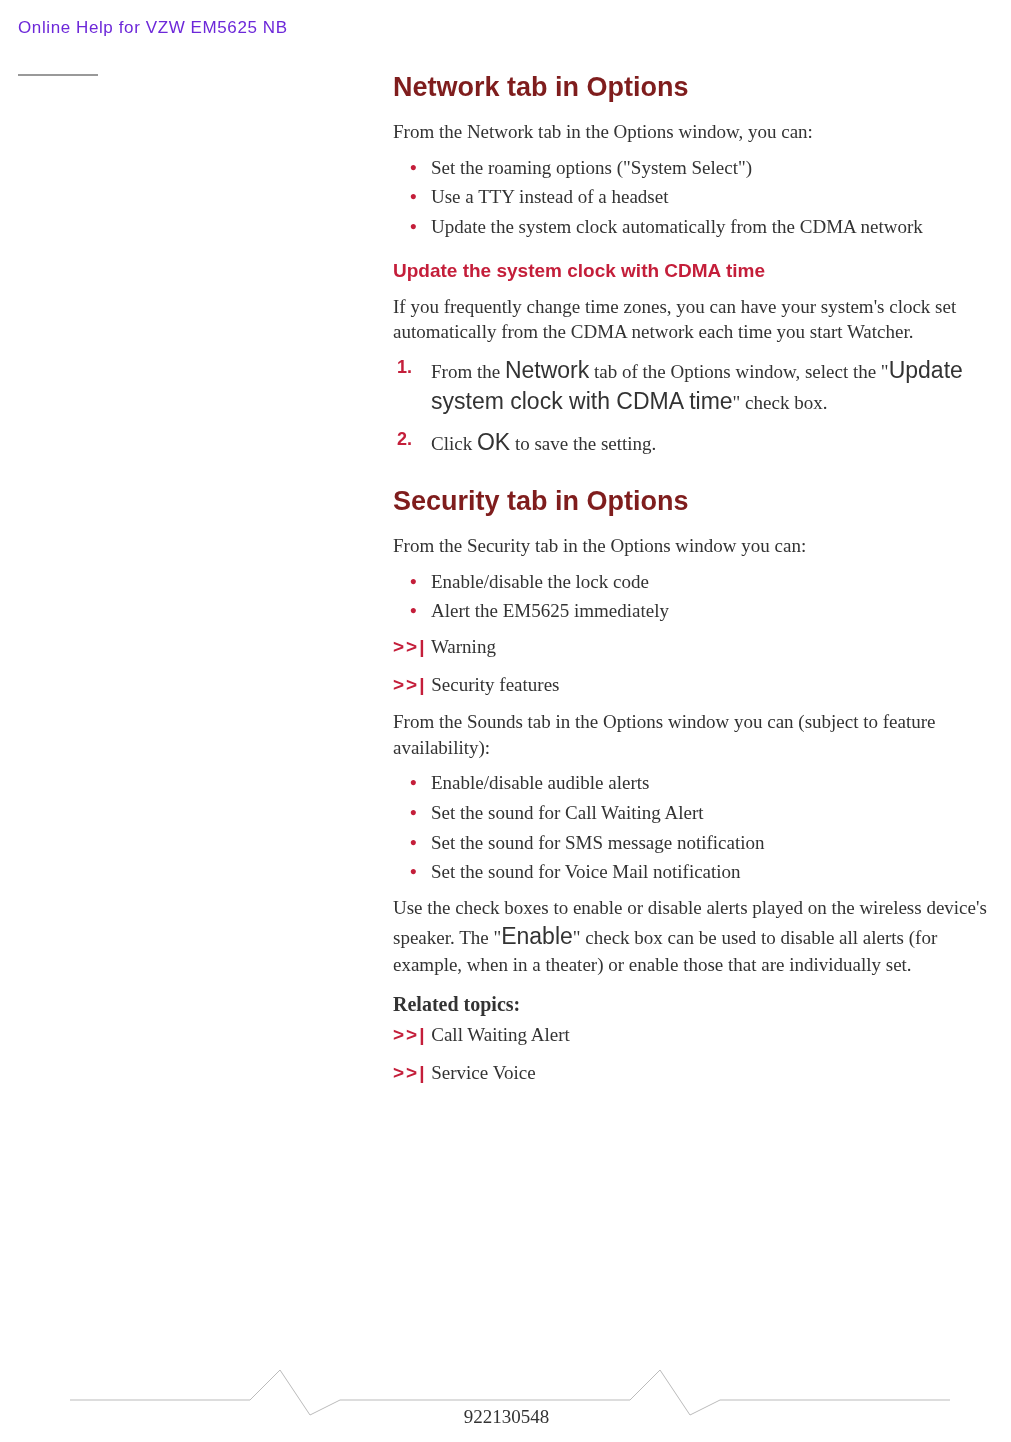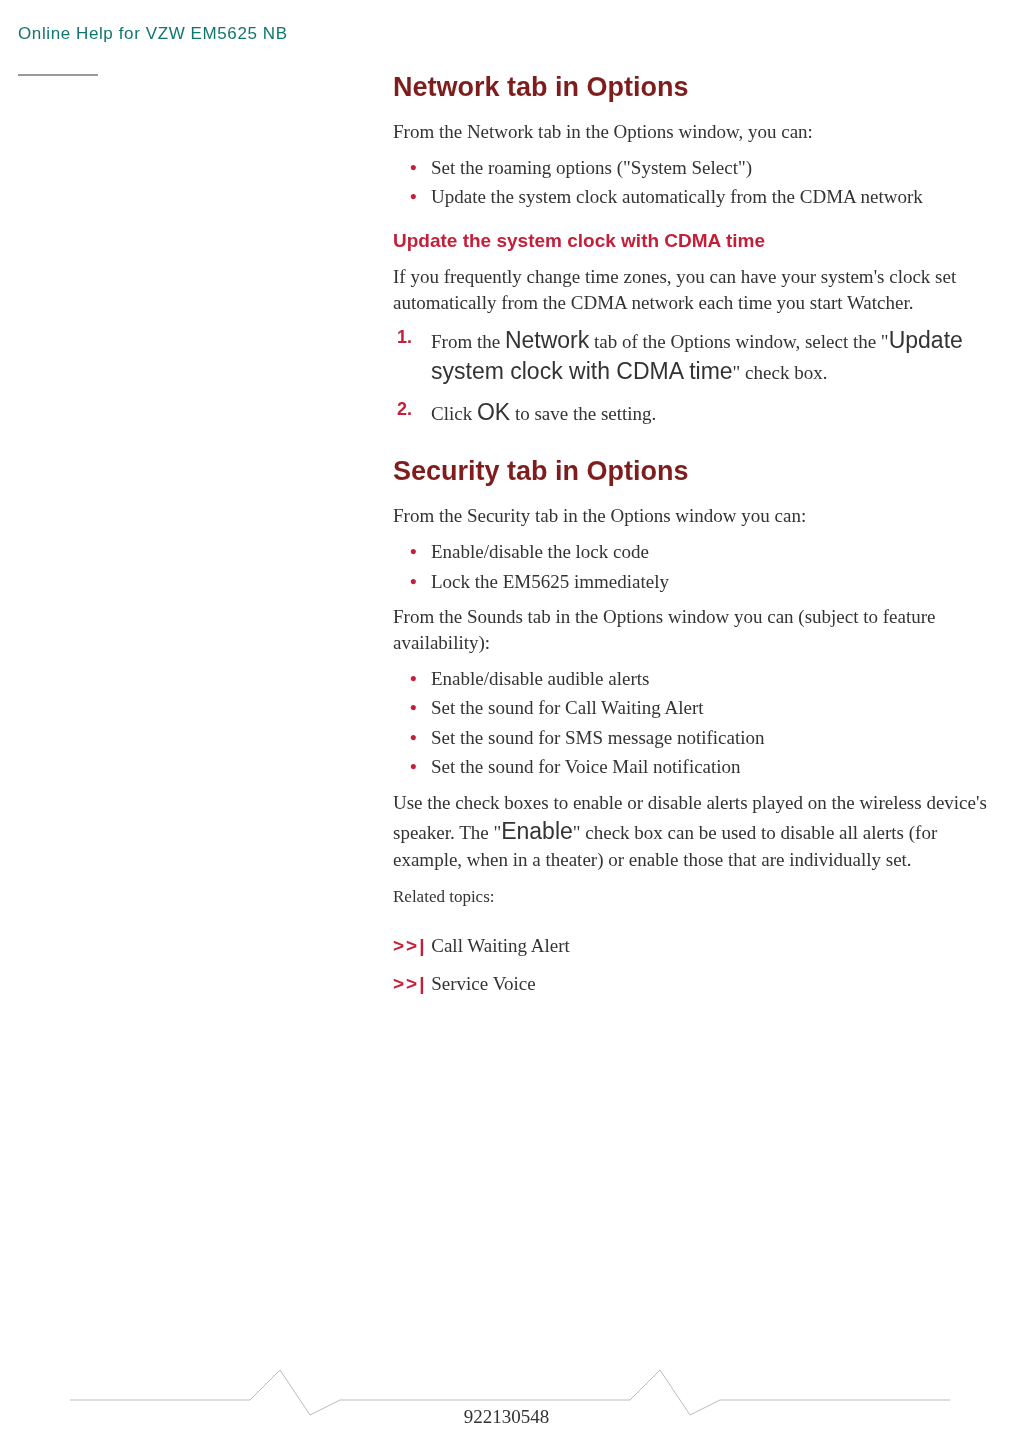--- a/index.html
+++ b/index.html
@@ -6,26 +6,26 @@
     body {
       width: 1011px;
       height: 1442px;
       background: #fff;
       position: relative;
       font-family: "Palatino Linotype", "Book Antiqua", Palatino, Georgia, serif;
       color: #333;
     }
     .header {
       position: absolute;
-      top: 24px;
+      top: 18px;
       left: 18px;
       font-family: Arial, Helvetica, sans-serif;
       font-size: 17px;
       letter-spacing: 0.6px;
-      color: #0f766e;
+      color: #6d28d9;
     }
     .left-rule {
       position: absolute;
       top: 74px;
       left: 18px;
       width: 80px;
       height: 2px;
       background: #999;
     }
     .content {
@@ -95,21 +95,21 @@
     }
     .ui-term { font-family: Liberation Sans, sans-serif; font-size: 23px; }
     .link-marker {
       font-family: Arial, Helvetica, sans-serif;
       font-weight: bold;
       color: #c41e3a;
       font-size: 19px;
       letter-spacing: 2px;
     }
     .links-block p { margin-bottom: 12px; }
-    .related { font-weight: normal; font-size: 17px; margin-top: 14px; margin-bottom: 24px; }
+    .related { font-weight: bold; font-size: 20px; margin-top: 14px; margin-bottom: 4px; }
     .footer {
       position: absolute;
       bottom: 14px;
       left: 18px;
       right: 16px;
       display: flex;
       justify-content: center;
       font-size: 19px;
       color: #333;
     }
@@ -126,42 +126,47 @@
 
 <div class="header">Online Help for VZW EM5625 NB</div>
 <div class="left-rule"></div>
 
 <div class="content">
 
   <h2 class="first">Network tab in Options</h2>
   <p>From the Network tab in the Options window, you can:</p>
   <ul>
     <li>Set the roaming options ("System Select")</li>
+    <li>Use a TTY instead of a headset</li>
     <li>Update the system clock automatically from the CDMA network</li>
   </ul>
 
   <h3>Update the system clock with CDMA time</h3>
   <p>If you frequently change time zones, you can have your system's clock set automatically from the CDMA network each time you start Watcher.</p>
   <ol>
     <li>
       <span class="ol-num">1.</span>
       <span>From the </span><span class="ui-term">Network</span><span> tab of the Options window, select the "</span><span class="ui-term">Update system clock with CDMA time</span><span>" check box.</span>
     </li>
     <li>
       <span class="ol-num">2.</span>
       <span>Click </span><span class="ui-term">OK</span><span> to save the setting.</span>
     </li>
   </ol>
 
   <h2>Security tab in Options</h2>
   <p>From the Security tab in the Options window you can:</p>
   <ul>
     <li>Enable/disable the lock code</li>
-    <li>Lock the EM5625 immediately</li>
+    <li>Alert the EM5625 immediately</li>
   </ul>
+  <div class="links-block">
+    <p><span class="link-marker">&gt;&gt;|</span> <span>Warning</span></p>
+    <p><span class="link-marker">&gt;&gt;|</span> <span>Security features</span></p>
+  </div>
 
   <p>From the Sounds tab in the Options window you can (subject to feature availability):</p>
   <ul>
     <li>Enable/disable audible alerts</li>
     <li>Set the sound for Call Waiting Alert</li>
     <li>Set the sound for SMS message notification</li>
     <li>Set the sound for Voice Mail notification</li>
   </ul>
   <p>
     <span>Use the check boxes to enable or disable alerts played on the wireless device's speaker. The "</span><span class="ui-term">Enable</span><span>" check box can be used to disable all alerts (for example, when in a theater) or enable those that are individually set.</span>

